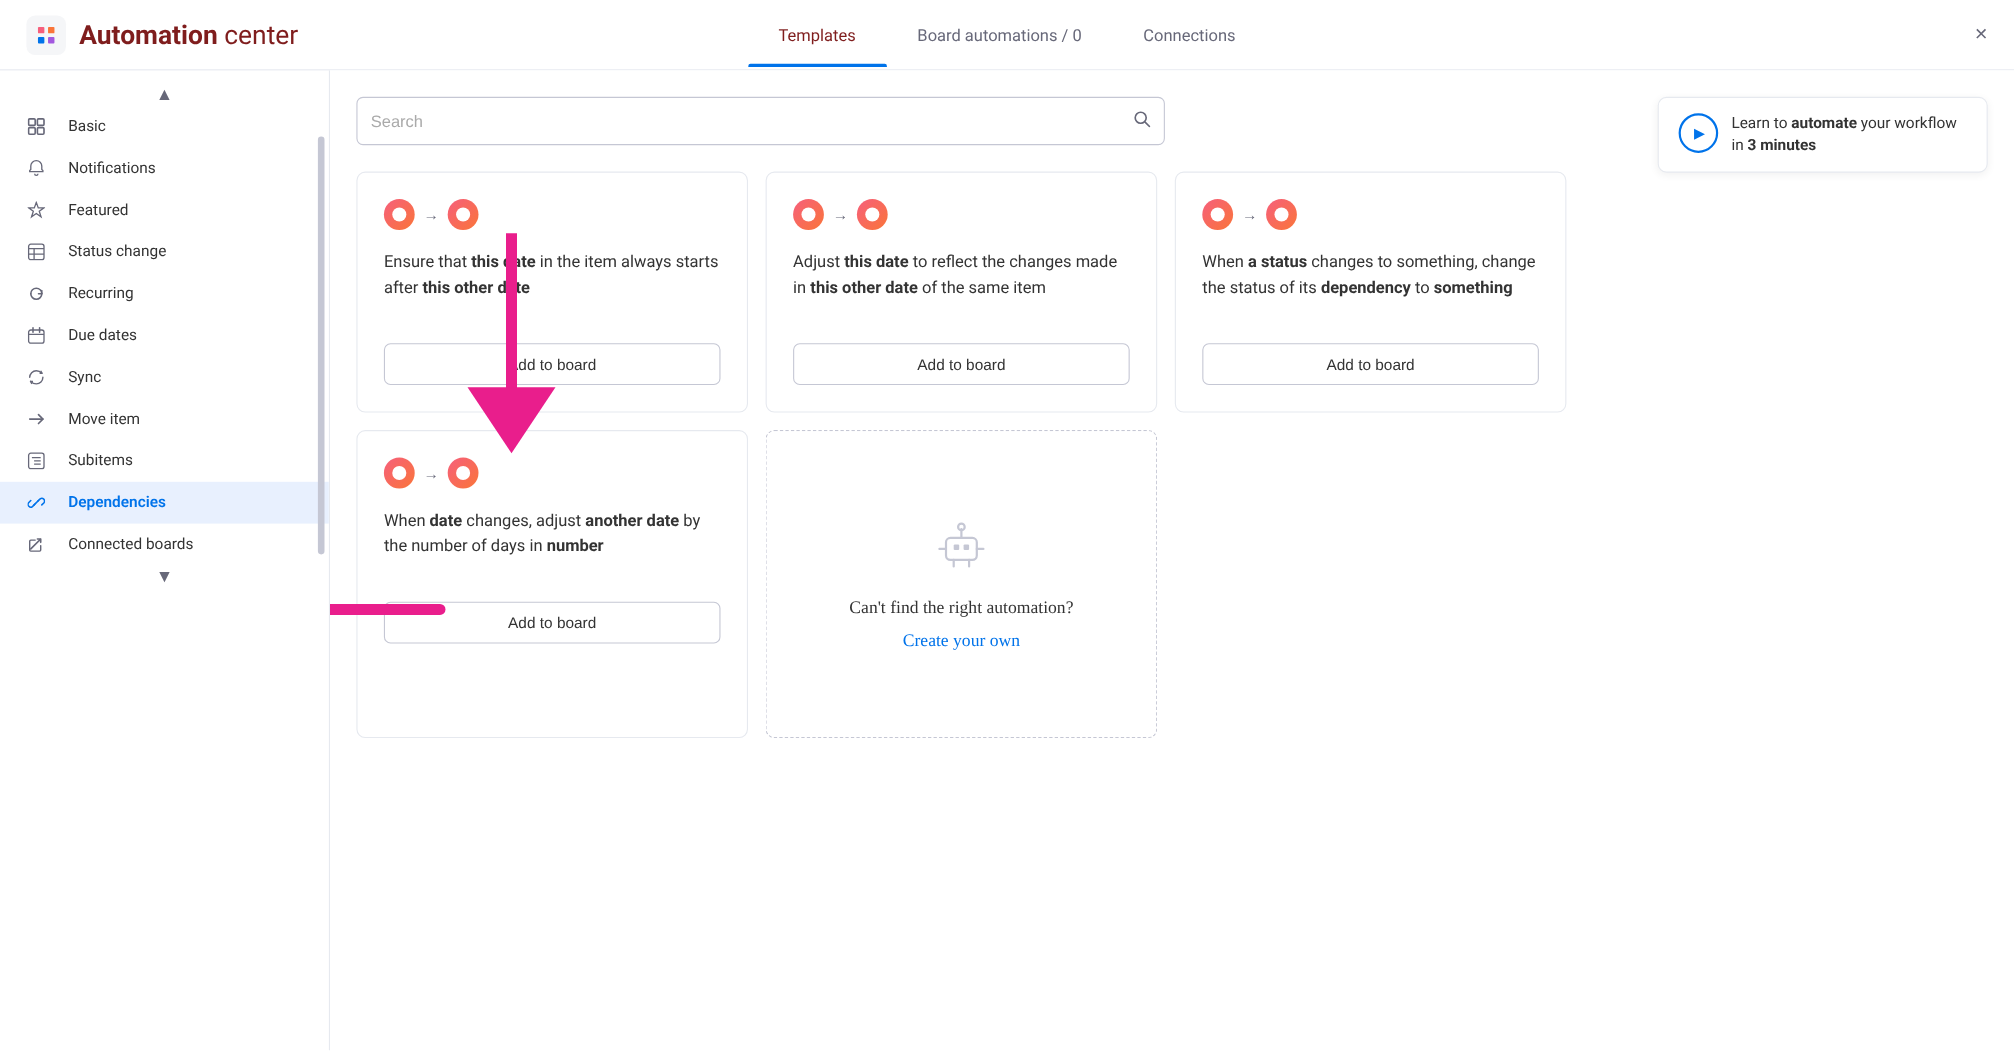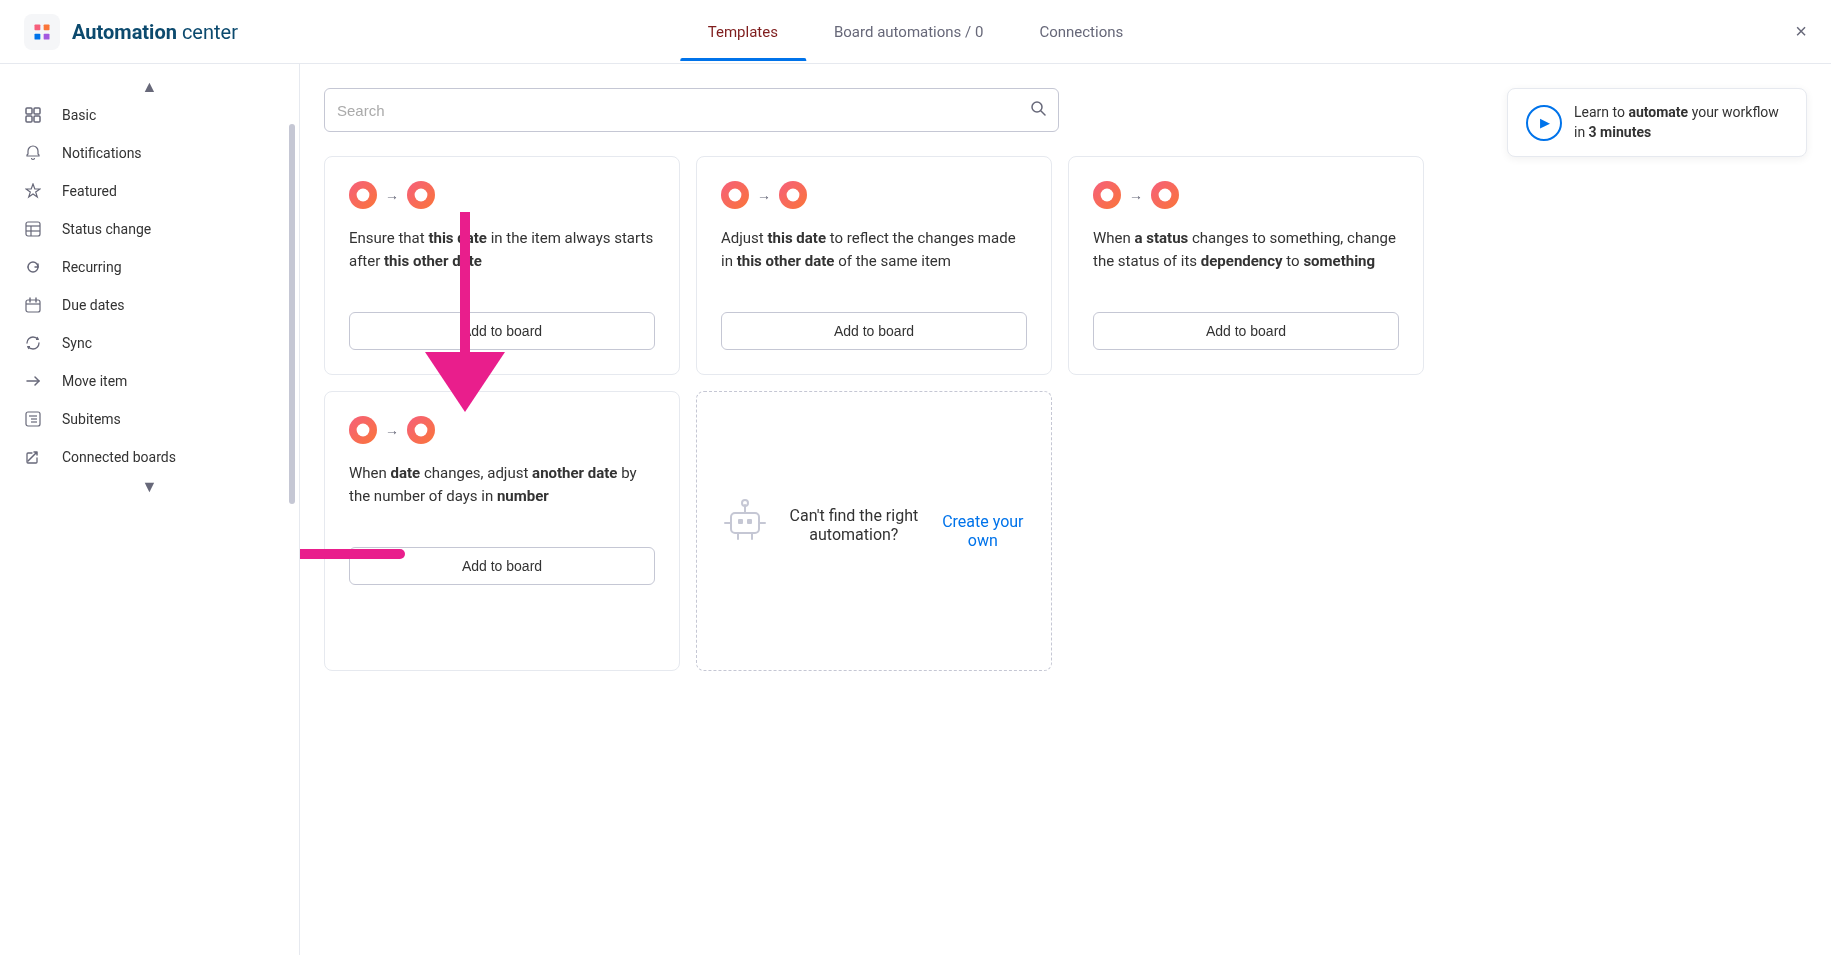--- a/index.html
+++ b/index.html
@@ -2,21 +2,21 @@
 <html><head>
   <meta charset="utf-8">
   <style>
     * { box-sizing: border-box; margin: 0; padding: 0; }
     body { font-family: -apple-system, BlinkMacSystemFont, 'Segoe UI', Roboto, sans-serif; background: #fff; color: #333; height: 955px; width: 1831px; overflow: hidden; }
 
     
     .header { display: flex; align-items: center; padding: 0 24px; height: 64px; border-bottom: 1px solid #e6e9ef; position: relative; }
     .header-logo { width: 36px; height: 36px; background: #f5f6f8; border-radius: 8px; display: flex; align-items: center; justify-content: center; margin-right: 12px; }
     .header-logo svg { width: 20px; height: 20px; }
-    .header-title { font-size: 20px; font-weight: 400; color: #0c4a6e; }
+    .header-title { font-size: 24px; font-weight: 400; color: #7f1d1d; }
     .header-title strong { font-weight: 700; }
     .header-nav { display: flex; align-items: center; gap: 0; margin-left: auto; margin-right: auto; position: absolute; left: 50%; transform: translateX(-50%); }
     .nav-tab { padding: 20px 28px; font-size: 15px; color: #676879; cursor: pointer; position: relative; text-decoration: none; }
     .nav-tab.active { color: #7f1d1d; }
     .nav-tab.active::after { content: ''; position: absolute; bottom: 0; left: 0; right: 0; height: 3px; background: #0073ea; border-radius: 2px 2px 0 0; }
     .close-btn { margin-left: auto; cursor: pointer; color: #676879; font-size: 20px; background: none; border: none; }
 
     
     .layout { display: flex; height: calc(955px - 64px); }
 
@@ -46,27 +46,27 @@
 
     .card-icons { display: flex; align-items: center; gap: 8px; margin-bottom: 18px; }
     .card-arrow { color: #676879; font-size: 14px; }
 
     .card-text { font-size: 15px; line-height: 1.5; color: #333; margin-bottom: 40px; }
     .card-text strong { font-weight: 700; }
 
     .add-to-board-btn { display: flex; align-items: center; justify-content: center; width: 100%; height: 38px; border: 1px solid #c5c7d4; border-radius: 6px; background: #fff; font-size: 14px; color: #333; cursor: pointer; }
 
     
-    .empty-card { display: flex; flex-direction: row; align-items: center; justify-content: center; min-height: 280px; text-align: center; }
+    .empty-card { display: flex; flex-direction: column; align-items: center; justify-content: center; min-height: 280px; text-align: center; font-family: Liberation Serif, serif; }
     .robot-icon { font-size: 36px; margin-bottom: 16px; color: #c5c7d4; }
     .empty-card-text { font-size: 16px; color: #333; margin-bottom: 12px; }
     .create-own-link { color: #0073ea; font-size: 16px; cursor: pointer; text-decoration: none; }
 
     
-    .video-promo { position: absolute; top: 24px; right: 24px; display: flex; align-items: center; gap: 12px; border: 1px solid #e6e9ef; border-radius: 8px; padding: 14px 18px; background: #fff; width: 300px; box-shadow: 0 2px 8px rgba(0,0,0,0.06); }
+    .video-promo { position: absolute; top: 24px; right: 24px; display: flex; gap: 12px; border: 1px solid #e6e9ef; border-radius: 8px; padding: 14px 18px; background: #fff; width: 300px; box-shadow: 0 2px 8px rgba(0,0,0,0.06); }
     .play-btn { width: 36px; height: 36px; border-radius: 50%; background: #fff; border: 2px solid #0073ea; display: flex; align-items: center; justify-content: center; flex-shrink: 0; }
     .play-btn::after { content: '▶'; color: #0073ea; font-size: 13px; margin-left: 2px; }
     .promo-text { font-size: 14px; color: #333; line-height: 1.4; }
     .promo-text strong { font-weight: 700; }
 
     
     .monday-icon { width: 28px; height: 28px; border-radius: 50%; background: linear-gradient(135deg, #f65f7c, #fa7539); display: flex; align-items: center; justify-content: center; }
     .monday-icon svg { width: 16px; height: 16px; }
   </style>
 </head>
@@ -194,20 +194,30 @@
         <svg width="16" height="16" viewBox="0 0 16 16" fill="none">
           <rect x="1" y="1" width="14" height="14" rx="2" stroke="#676879" stroke-width="1.2"></rect>
           <line x1="4" y1="5" x2="12" y2="5" stroke="#676879" stroke-width="1.2"></line>
           <line x1="6" y1="8" x2="12" y2="8" stroke="#676879" stroke-width="1.2"></line>
           <line x1="6" y1="11" x2="12" y2="11" stroke="#676879" stroke-width="1.2"></line>
         </svg>
       </span>
       <span>Subitems</span>
     </div>
 
+    <div class="sidebar-item active">
+      <span class="icon">
+        <svg width="16" height="16" viewBox="0 0 16 16" fill="none">
+          <path d="M6 10l4-4" stroke="#0073ea" stroke-width="1.5" stroke-linecap="round"></path>
+          <path d="M9.5 6.5l2-2a2.5 2.5 0 013.5 3.5l-2 2" stroke="#0073ea" stroke-width="1.4" fill="none" stroke-linecap="round"></path>
+          <path d="M6.5 9.5l-2 2a2.5 2.5 0 01-3.5-3.5l2-2" stroke="#0073ea" stroke-width="1.4" fill="none" stroke-linecap="round"></path>
+        </svg>
+      </span>
+      <span>Dependencies</span>
+    </div>
 
     <div class="sidebar-item">
       <span class="icon">
         <svg width="16" height="16" viewBox="0 0 16 16" fill="none">
           <path d="M12 3l-9 9M9 3h3v3" stroke="#676879" stroke-width="1.5" stroke-linecap="round" stroke-linejoin="round"></path>
           <path d="M7 4H3a1 1 0 00-1 1v8a1 1 0 001 1h8a1 1 0 001-1v-4" stroke="#676879" stroke-width="1.3" fill="none" stroke-linecap="round"></path>
         </svg>
       </span>
       <span>Connected boards</span>
     </div>

